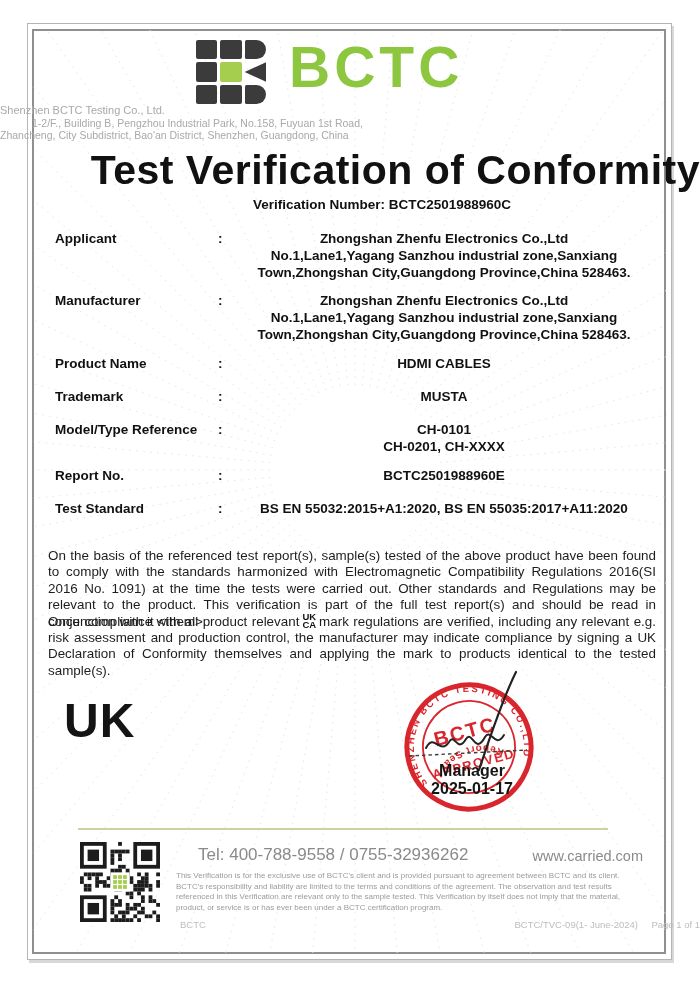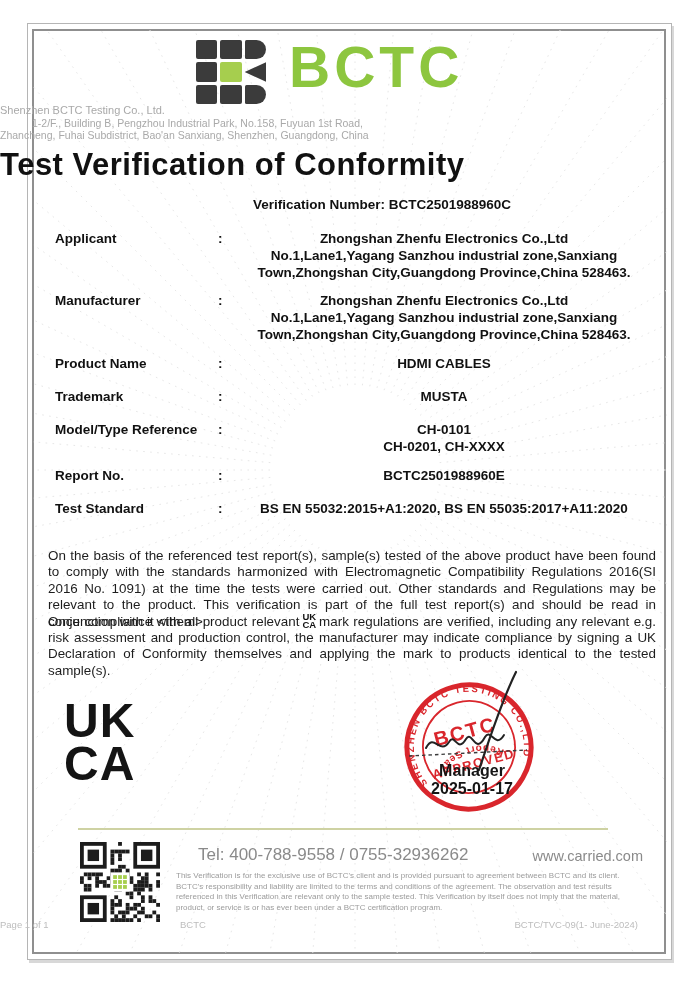--- a/index.html
+++ b/index.html
@@ -31,22 +31,22 @@
   .brand {
     position:absolute; left:289px; top:34px; z-index:2;
     font-size:57px; font-weight:bold; color:#8dc63f; letter-spacing:4px;
   }
   .hdr-line { position:absolute; left:0; width:100%; z-index:2; color:#a9a9a9; }
   .hdr-company { top:104px; font-size:11px; }
   .hdr-addr1  { top:117px; font-size:10.5px;padding-left:32px; }
   .hdr-addr2  { top:129px; font-size:10.5px; }
 
   .title {
-    position:absolute; top:147px; left:0; width:100%; text-align:left; z-index:2;
-    font-size:31px; font-weight:bold; color:#111; letter-spacing:0.5px;
+    position:absolute; top:147px; left:0; width:100%; text-align:right; z-index:2;
+    font-size:41px; font-weight:bold; color:#111; letter-spacing:0.5px;
   }
   .vnum {
     position:absolute; top:197px; left:0; width:100%; text-align:center; z-index:2;
     font-size:13.5px; font-weight:bold; color:#111;padding-left:32px;
   }
 
   
   .field { position:absolute; left:55px; width:601px; z-index:2;
            font-size:13.5px; font-weight:bold; line-height:17px; color:#111; }
   .field .lbl { position:absolute; left:0; top:0; }
@@ -78,21 +78,21 @@
   #qr { position:absolute; left:80px; top:842px; width:80px; height:80px; z-index:2; }
 
   .tel  { position:absolute; left:198px; top:845px; z-index:2; font-size:17px; color:#8a8a8a; }
   .site { position:absolute; right:57px; top:848px; z-index:2; font-size:14.5px; color:#8a8a8a; }
   .disclaimer {
     position:absolute; left:176px; top:871px; width:452px; z-index:2;
     font-size:8px; line-height:10.5px; color:#9b9b9b;
   }
   .meta { position:absolute; top:919px; z-index:2; font-size:9.5px; color:#bdbdbd; }
   .meta-org  { left:180px; }
-  .meta-page { left:0; width:100%; text-align:left; }
+  .meta-page { left:0; width:100%; text-align:right; }
   .meta-code { right:62px; }
 </style>
 </head>
 <body>
 
 <div class="frame-outer">
   <div class="frame-inner"></div>
 </div>
 
 <svg id="sunburst" xmlns="http://www.w3.org/2000/svg" viewBox="0 0 634 923">
@@ -177,21 +177,21 @@
   <div class="cell"></div>
     <div class="cell green"></div>
     <div class="cell mr"></div>
   <div class="cell"></div>
     <div class="cell"></div>
     <div class="cell br"></div>
 </div>
 <div class="brand">BCTC</div>
 <div class="hdr-line hdr-company">Shenzhen BCTC Testing Co., Ltd.</div>
 <div class="hdr-line hdr-addr1">1-2/F., Building B, Pengzhou Industrial Park, No.158, Fuyuan 1st Road,</div>
-<div class="hdr-line hdr-addr2">Zhancheng, Fuhai Subdistrict, Bao'an Sanxiang, Shenzhen, Guangdong, China</div>
+<div class="hdr-line hdr-addr2">Zhancheng, City Subdistrict, Bao'an District, Shenzhen, Guangdong, China</div>
 
 <div class="title">Test Verification of Conformity</div>
 <div class="vnum">Verification Number: BCTC2501988960C</div>
 
 <div class="field" id="f0">
   <span class="lbl">Applicant</span>
   <span class="col">:</span>
   <span class="val">Zhongshan Zhenfu Electronics Co.,Ltd
 No.1,Lane1,Yagang Sanzhou industrial zone,Sanxiang
 Town,Zhongshan City,Guangdong Province,China 528463.</span>
@@ -231,21 +231,20 @@
 </div>
 
 <div class="para" id="para1">On the basis of the referenced test report(s), sample(s) tested of the above product have been found to comply with the standards harmonized with Electromagnetic Compatibility Regulations 2016(SI 2016 No. 1091) at the time the tests were carried out. Other standards and Regulations may be relevant to the product. This verification is part of the full test report(s) and should be read in conjunction with it &lt;them&gt;.</div>
 <div class="para" id="para2">
   <span>Once compliance with all product relevant</span><span class="ukca-inline">UK
 CA</span><span>mark regulations are verified, including any relevant e.g. risk assessment and production control, the manufacturer may indicate compliance by signing a UK Declaration of Conformity themselves and applying the mark to products identical to the tested sample(s).</span>
 </div>
 
 <div class="ukca-big">
   <div>UK</div>
-  <div>CA</div>
 </div>
 
 <svg class="stamp-svg" viewBox="0 0 152 158" xmlns="http://www.w3.org/2000/svg">
   <g transform="translate(1,4)">
     <g transform="rotate(-15 75 75)" fill="none" stroke="#d9262c">
       <circle cx="75" cy="75" r="62" stroke-width="5"></circle>
       <circle cx="75" cy="75" r="46" stroke-width="1.8"></circle>
       <path id="arcTop" d="M 27.4,102.5 A 55,55 0 1 1 122.6,102.5" stroke="none"></path>
       <path id="arcBottom" d="M 120.0,101.0 A 52,52 0 0 0 30.0,101.0" stroke="none"></path>
       <text fill="#d9262c" stroke="none" font-size="9.5" font-weight="bold" letter-spacing="2" font-family="Liberation Sans, sans-serif">

